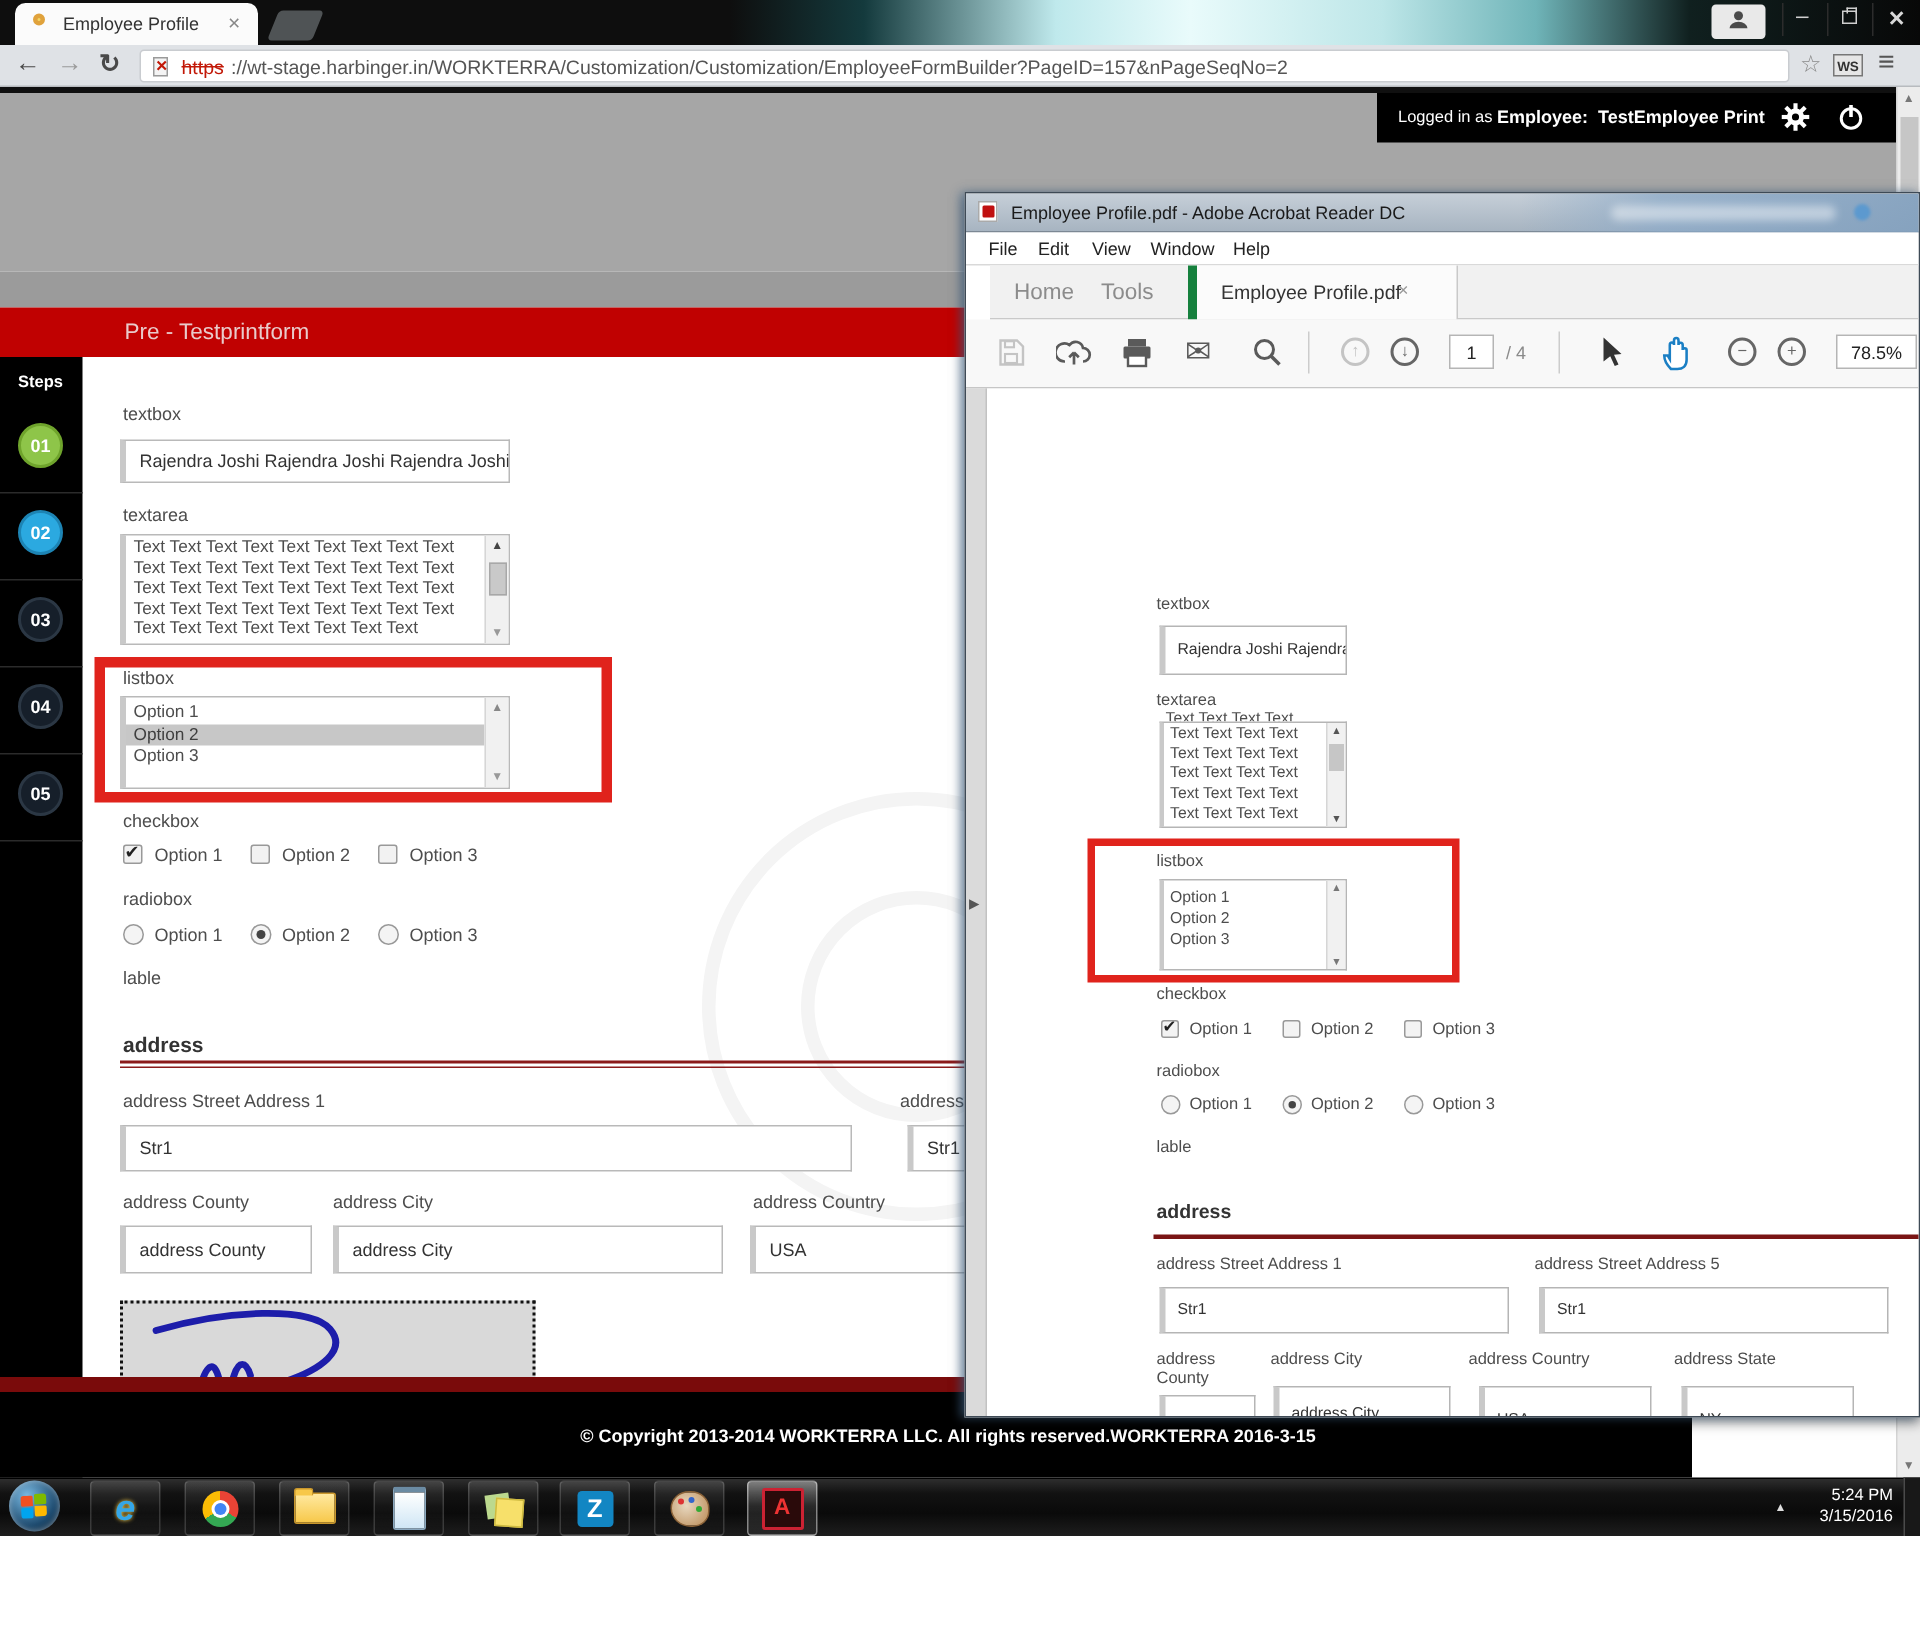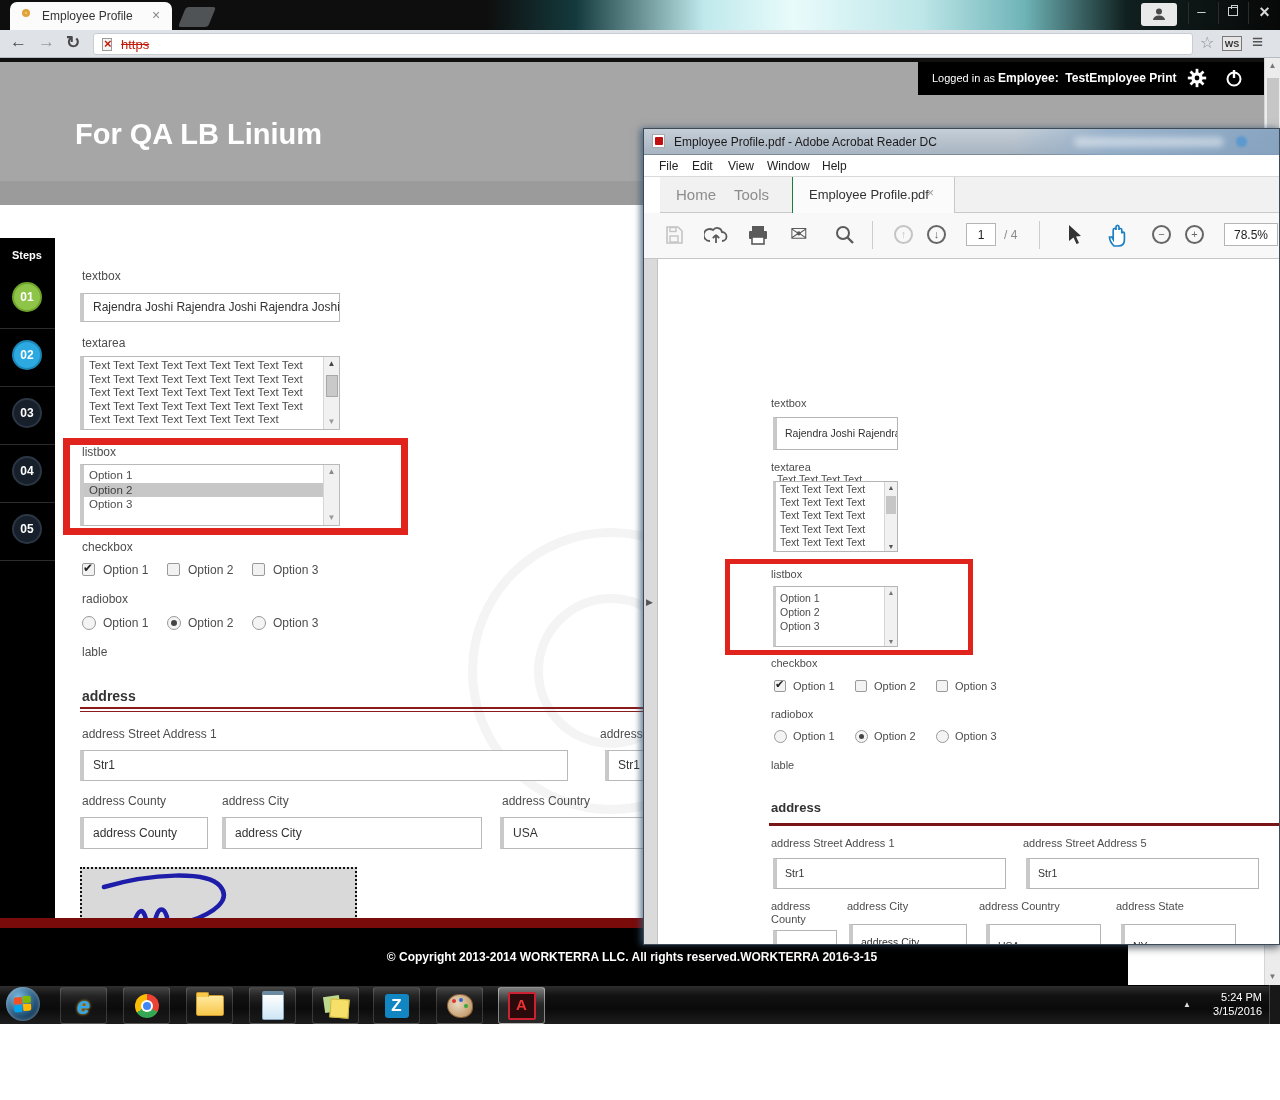--- a/index.html
+++ b/index.html
@@ -61,20 +61,21 @@
   <div class="a" style="left:1248px;top:2px;width:32px;height:22px;color:#d8d8d8;font-size:18px;font-weight:bold;text-align:center;line-height:20px;border-left:1px solid #2c2c2c;">×</div>
 
   <div class="a" style="left:0;top:30px;width:1280px;height:28px;background:#dfe2e6;border-bottom:1px solid #b8bbbf;"></div>
   <div class="a" style="left:10px;top:32px;font-size:17px;color:#4a4a4a;font-weight:bold;">←</div>
   <div class="a" style="left:38px;top:32px;font-size:17px;color:#9b9b9b;font-weight:bold;">→</div>
   <div class="a" style="left:66px;top:32px;font-size:17px;color:#4a4a4a;font-weight:bold;">↻</div>
   <div class="a" style="left:93px;top:33px;width:1100px;height:22px;background:#fff;border:1px solid #c9ccd0;border-radius:3px;overflow:hidden;">
     <span class="a" style="left:8px;top:4px;width:10px;height:13px;border:1px solid #9a9a9a;background:#f4f4f4;"></span>
     <span class="a" style="left:10px;top:2px;font-size:13px;color:#c21807;font-weight:bold;">×</span>
     <span class="a" style="left:27px;top:3px;font-size:13px;color:#c21807;text-decoration:line-through;">https</span>
+    <span class="a" style="left:60px;top:3px;font-size:13px;color:#555;white-space:nowrap;">://wt-stage.harbinger.in/WORKTERRA/Customization/Customization/EmployeeFormBuilder?PageID=157&amp;nPageSeqNo=2</span>
   </div>
   <div class="a" style="left:1200px;top:33px;font-size:16px;color:#8a8a8a;">☆</div>
   <div class="a" style="left:1222px;top:36px;width:20px;height:15px;background:#e6e6e6;border:1px solid #777;font-size:9px;font-weight:bold;color:#333;text-align:center;line-height:15px;">WS</div>
   <div class="a" style="left:1252px;top:31px;font-size:19px;color:#555;">≡</div>
 
   <div class="a" style="left:0;top:58px;width:1280px;height:4px;background:#101010;"></div>
   <div class="a" style="left:0;top:62px;width:1264px;height:119px;background:#a6a6a6;"></div>
   <div class="a" style="left:918px;top:62px;width:346px;height:33px;background:#000;">
     <span class="a" style="left:14px;top:10px;font-size:11px;color:#fff;">Logged in as</span>
     <span class="a" style="left:80px;top:9px;font-size:12px;font-weight:bold;color:#fff;white-space:pre;">Employee:  TestEmployee Print</span>
@@ -90,22 +91,24 @@
         <circle cx="12" cy="12" r="2.6" fill="#000"></circle>
       </svg>
     </span>
     <span class="a" style="left:306px;top:6px;">
       <svg width="20" height="20" viewBox="0 0 20 20">
           <circle cx="10" cy="11" r="6.5" fill="none" stroke="#fff" stroke-width="2"></circle>
           <line x1="10" y1="2" x2="10" y2="10" stroke="#fff" stroke-width="2.4"></line>
         </svg>
     </span>
   </div>
-  <div class="a" style="left:75px;top:118px;font-size:29px;font-weight:bold;color:#fff;">For QA LB Linium</div>
   <div class="a" style="left:0;top:181px;width:1264px;height:24px;background:#9b9b9b;"></div>
+  <div class="a" style="left:0;top:205px;width:1264px;height:33px;background:#c00101;">
+    <span class="a" style="left:83px;top:8px;font-size:15px;color:#e9cbcb;">Pre - Testprintform</span>
+  </div>
   <div class="a" style="left:0;top:238px;width:1264px;height:690px;background:#fff;"></div>
   <div class="a wm" style="left:468px;top:528px;width:286px;height:286px;"></div>
   <div class="a wm" style="left:534px;top:594px;width:154px;height:154px;"></div>
 
   <div class="a" style="left:0;top:238px;width:55px;height:747px;background:#000;"></div>
   <div class="a" style="left:12px;top:249px;font-size:11px;font-weight:bold;color:#fff;">Steps</div>
   <div class="a" style="left:12px;top:282px;width:30px;height:30px;border-radius:50%;background:#8ec549;border:2px solid #6fa42c;color:#fff;font-size:12px;font-weight:bold;text-align:center;line-height:27px;">01</div>
   <div class="a" style="left:0;top:328px;width:55px;height:1px;background:#2b2b2b;"></div>
   <div class="a" style="left:12px;top:340px;width:30px;height:30px;border-radius:50%;background:#2ba9e0;border:2px solid #1d84b4;color:#fff;font-size:12px;font-weight:bold;text-align:center;line-height:27px;">02</div>
   <div class="a" style="left:0;top:386px;width:55px;height:1px;background:#2b2b2b;"></div>
@@ -220,21 +223,21 @@
       <span class="a menuitem" style="left:15px;top:4px;">File</span>
       <span class="a menuitem" style="left:48px;top:4px;">Edit</span>
       <span class="a menuitem" style="left:84px;top:4px;">View</span>
       <span class="a menuitem" style="left:123px;top:4px;">Window</span>
       <span class="a menuitem" style="left:178px;top:4px;">Help</span>
     </div>
 
     <div class="a" style="left:16px;top:48px;width:637px;height:36px;background:#f1f1f1;border-bottom:1px solid #c9c9c9;">
       <span class="a" style="left:16px;top:9px;font-size:15px;color:#8c8c8c;">Home</span>
       <span class="a" style="left:74px;top:9px;font-size:15px;color:#8c8c8c;">Tools</span>
-      <span class="a" style="left:132px;top:0;width:163px;height:36px;background:#fbfbfb;border-left:1px solid #15803d;border-right:1px solid #c9c9c9;">
+      <span class="a" style="left:132px;top:0;width:180px;height:36px;background:#fbfbfb;border-left:6px solid #15803d;border-right:1px solid #c9c9c9;">
         <span class="a" style="left:16px;top:10px;font-size:13px;color:#333;white-space:nowrap;">Employee Profile.pdf</span>
         <span class="a" style="left:134px;top:9px;font-size:12px;color:#999;">×</span>
       </span>
     </div>
 
     <div class="a" style="left:0;top:84px;width:637px;height:46px;background:#f8f8f8;border-bottom:1px solid #c6c6c6;">
       <span class="a" style="left:20px;top:12px;">
         <svg width="20" height="20" viewBox="0 0 20 20">
             <path d="M3,2 h11 l4,4 v12 h-15 z" fill="none" stroke="#c4c4c4" stroke-width="1.6"></path>
             <rect x="6" y="11" width="8" height="6" fill="none" stroke="#c4c4c4" stroke-width="1.4"></rect>

